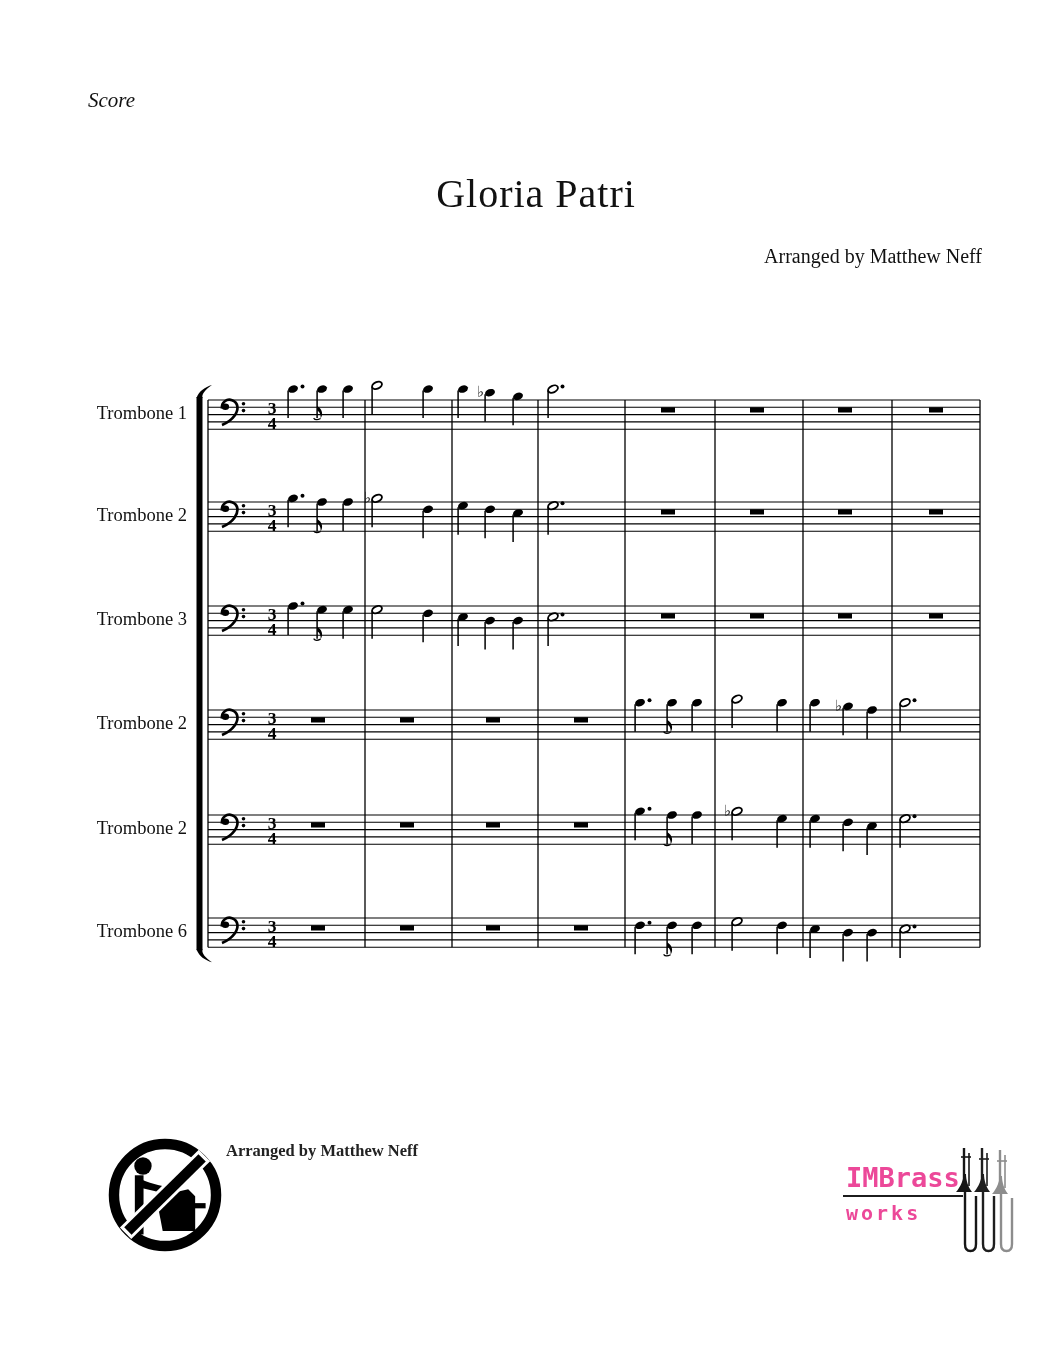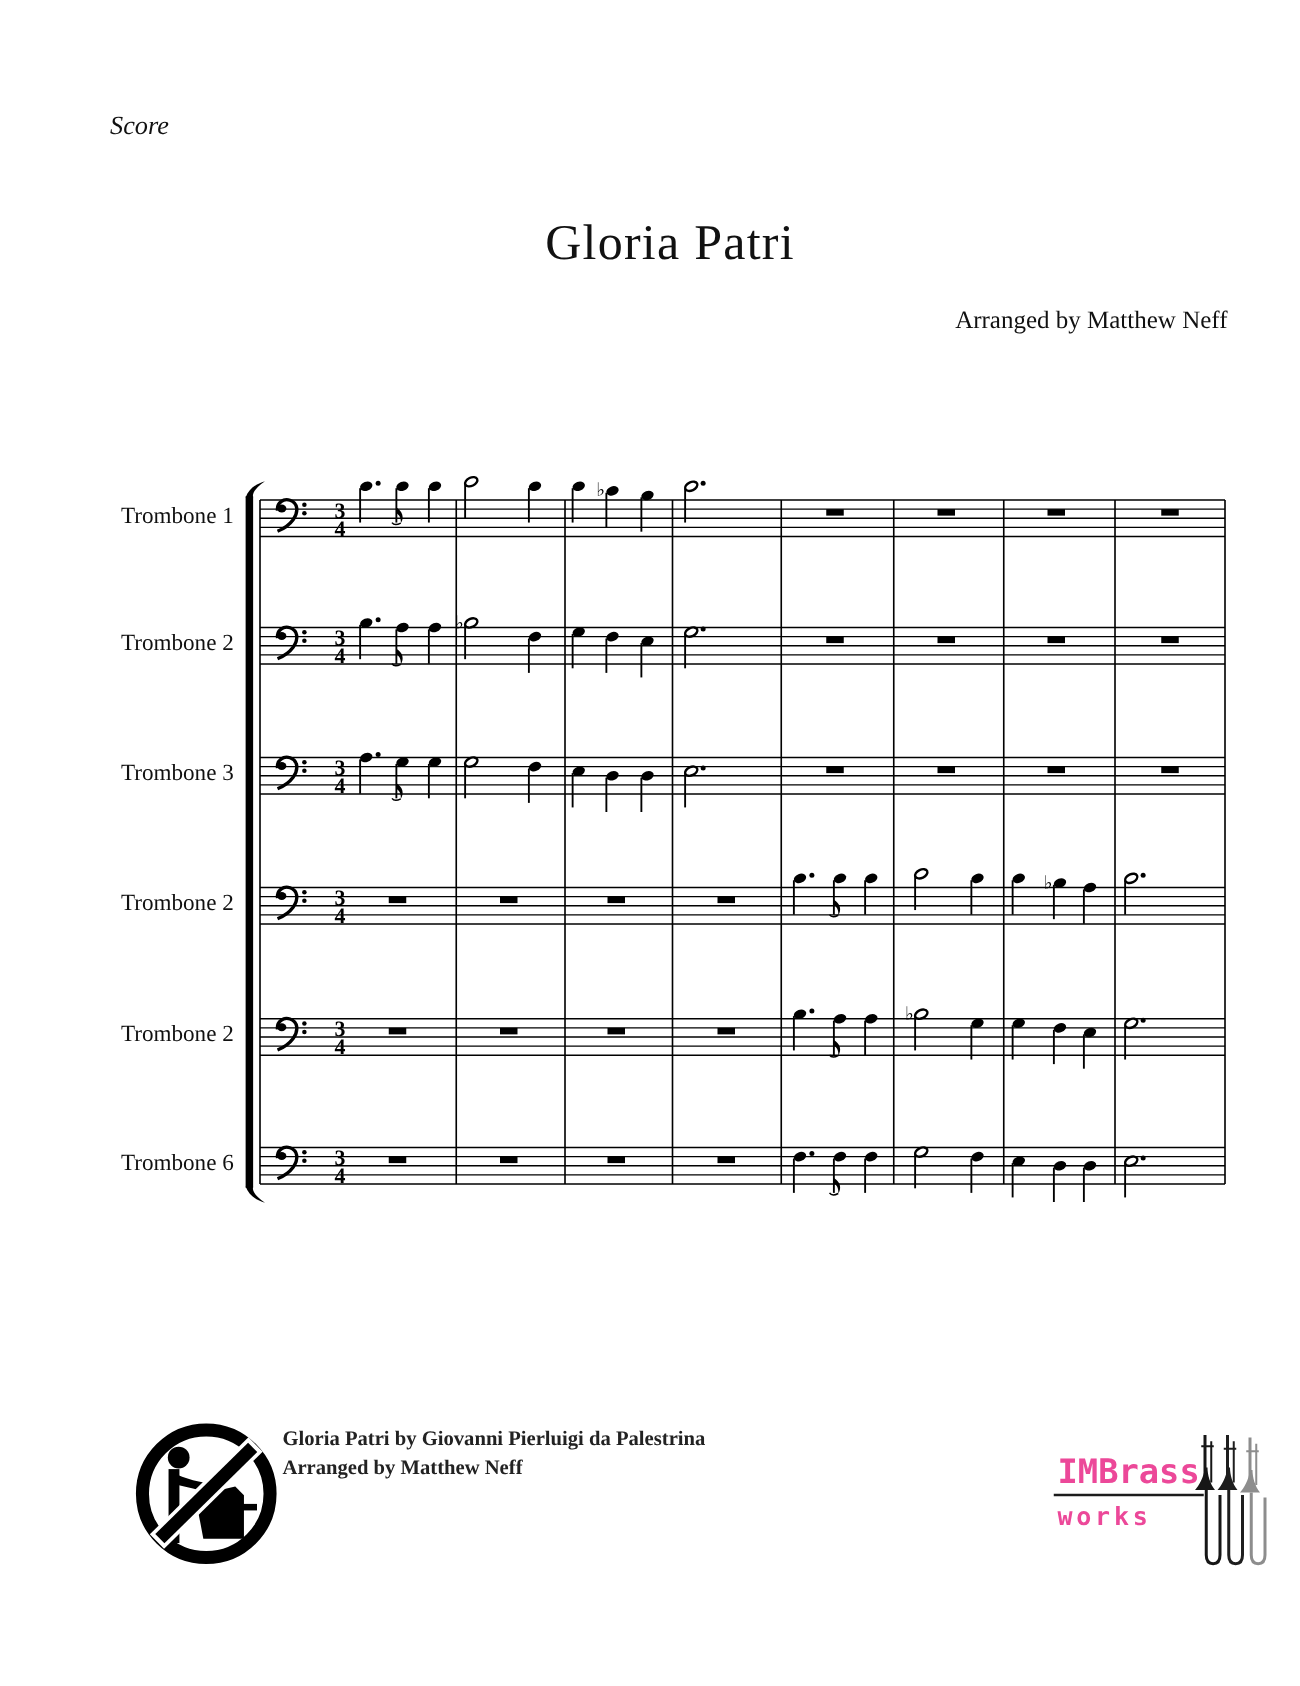--- a/index.html
+++ b/index.html
@@ -408,21 +408,20 @@
     <rect x="24" y="33" width="7.5" height="51" fill="#000"></rect>
     <path d="M26,35 C36,40 45,42 58,44 L58,50 C45,48 36,45 26,43 Z" fill="#000"></path>
     <path d="M44,51 L70,45 L76,51 L76,81 L48,81 L44,60 Z" fill="#000"></path>
     <rect x="75" y="57" width="10" height="4.5" fill="#000"></rect>
   </g>
   <line x1="16" y1="83" x2="84" y2="16" stroke="#fff" stroke-width="14"></line>
   <line x1="18" y1="81" x2="82" y2="18" stroke="#000" stroke-width="9"></line>
 </svg>
 
 <div class="abs" id="footer-text">
-  <div>Gloria Patri by Giovanni Pierluigi da Palestrina</div>
   <div>Arranged by Matthew Neff</div>
 </div>
 
 <div class="abs" id="logo-text">
   <div id="logo-top">IMBrass</div>
   <div id="logo-bottom">works</div>
 </div>
 
 <svg class="abs" style="left:956px;top:1146px" width="60" height="114" viewBox="0 0 60 114">
   <g stroke="#161616" fill="#161616">

